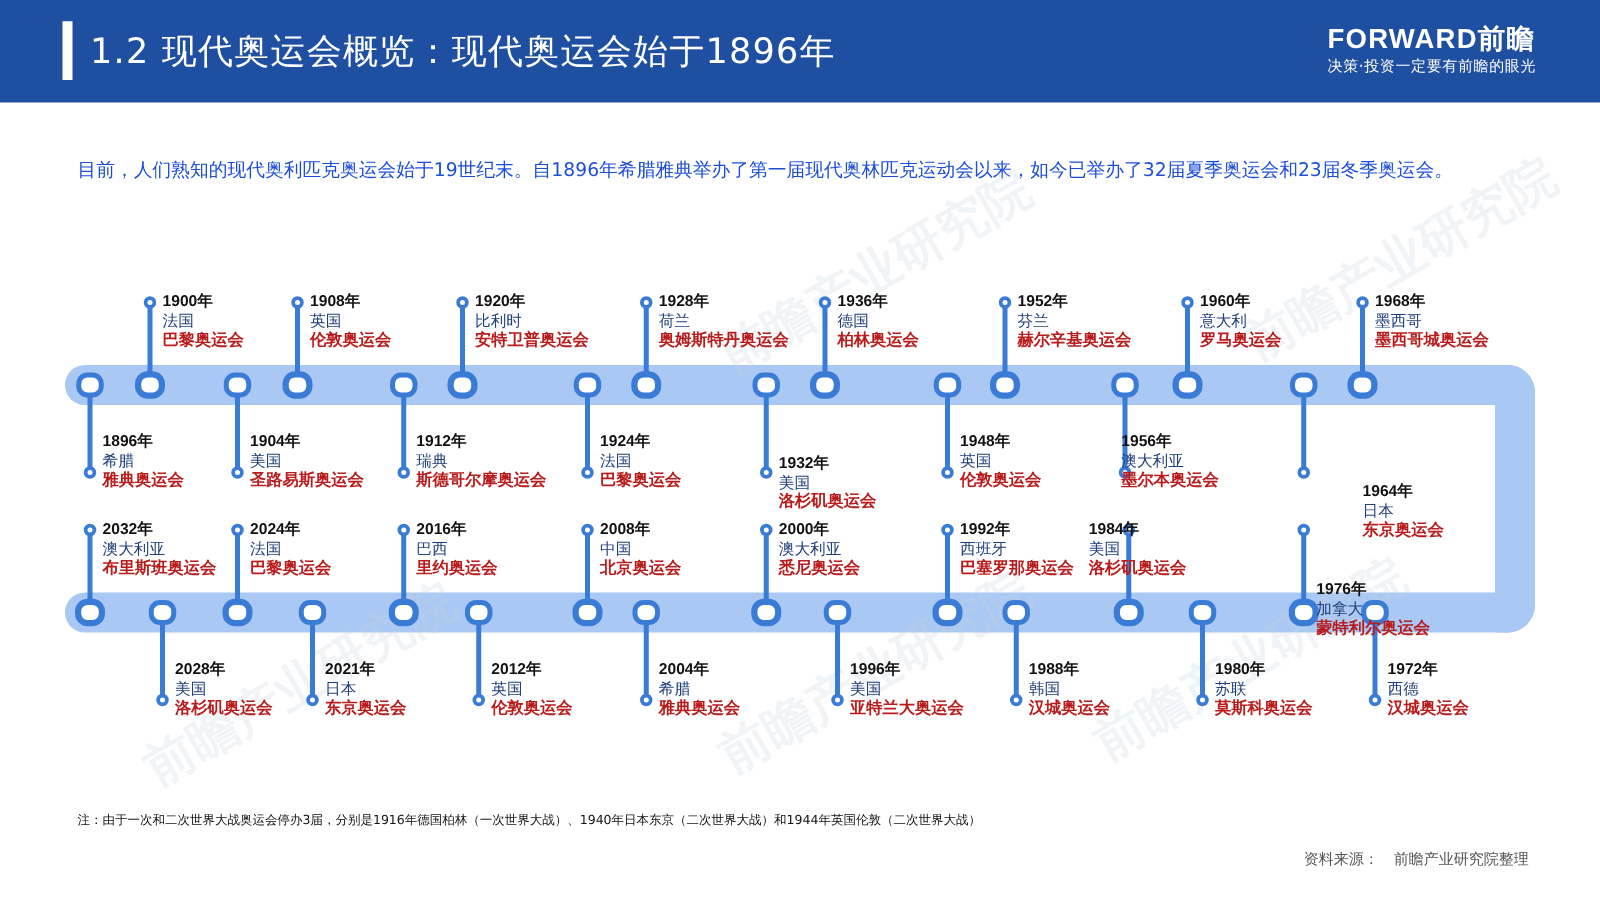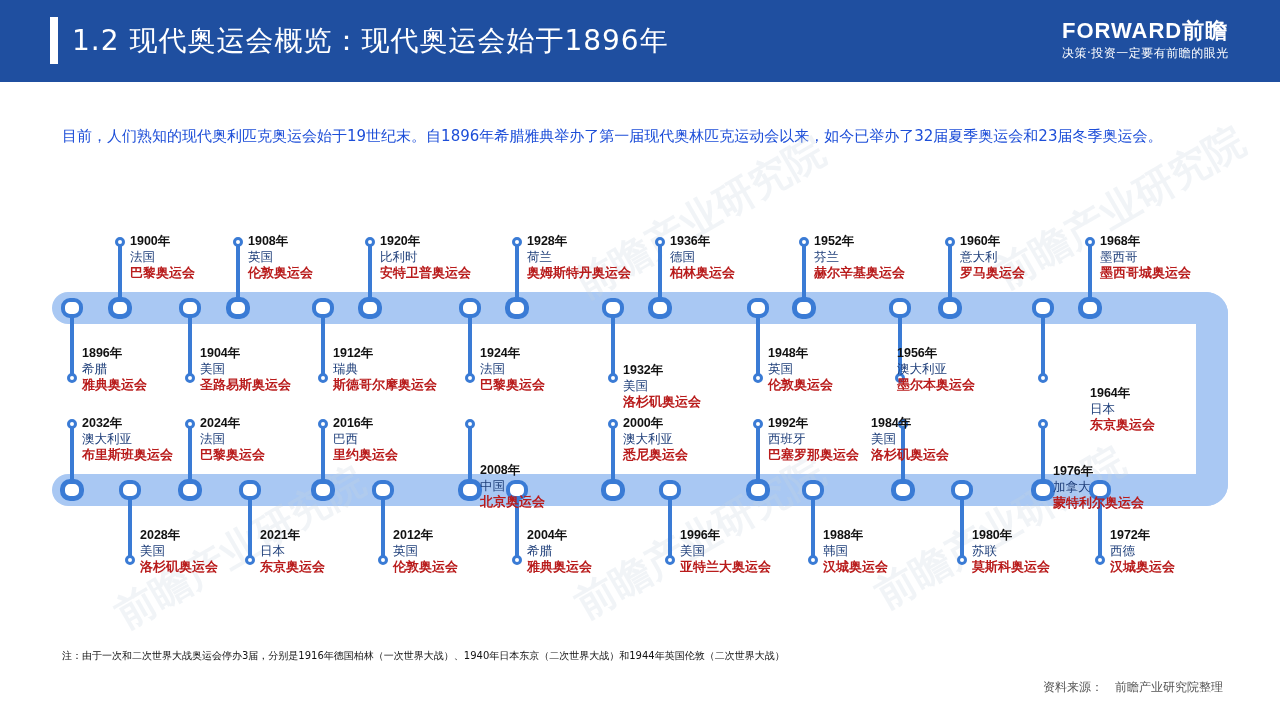--- a/index.html
+++ b/index.html
@@ -225,21 +225,21 @@
     <div class="stem" style="left: 383px; top: 490px; height: 70px;"></div>
     <div class="dot" style="left: 383px; top: 560px;"></div>
     <div class="label" style="left: 393px; top: 528px;">
       <div class="yr">2012年</div>
       <div class="ct">英国</div>
       <div class="gm">伦敦奥运会</div>
     </div>
     <div class="node big" style="left: 470px; top: 490px;"></div>
     <div class="stem" style="left: 470px; top: 424px; height: 66px;"></div>
     <div class="dot" style="left: 470px; top: 424px;"></div>
-    <div class="label" style="left: 480px; top: 416px; margin-top: 47px;">
+    <div class="label" style="left: 480px; top: 416px;">
       <div class="yr">2008年</div>
       <div class="ct">中国</div>
       <div class="gm">北京奥运会</div>
     </div>
     <div class="node" style="left: 517px; top: 490px;"></div>
     <div class="stem" style="left: 517px; top: 490px; height: 70px;"></div>
     <div class="dot" style="left: 517px; top: 560px;"></div>
     <div class="label" style="left: 527px; top: 528px;">
       <div class="yr">2004年</div>
       <div class="ct">希腊</div>

